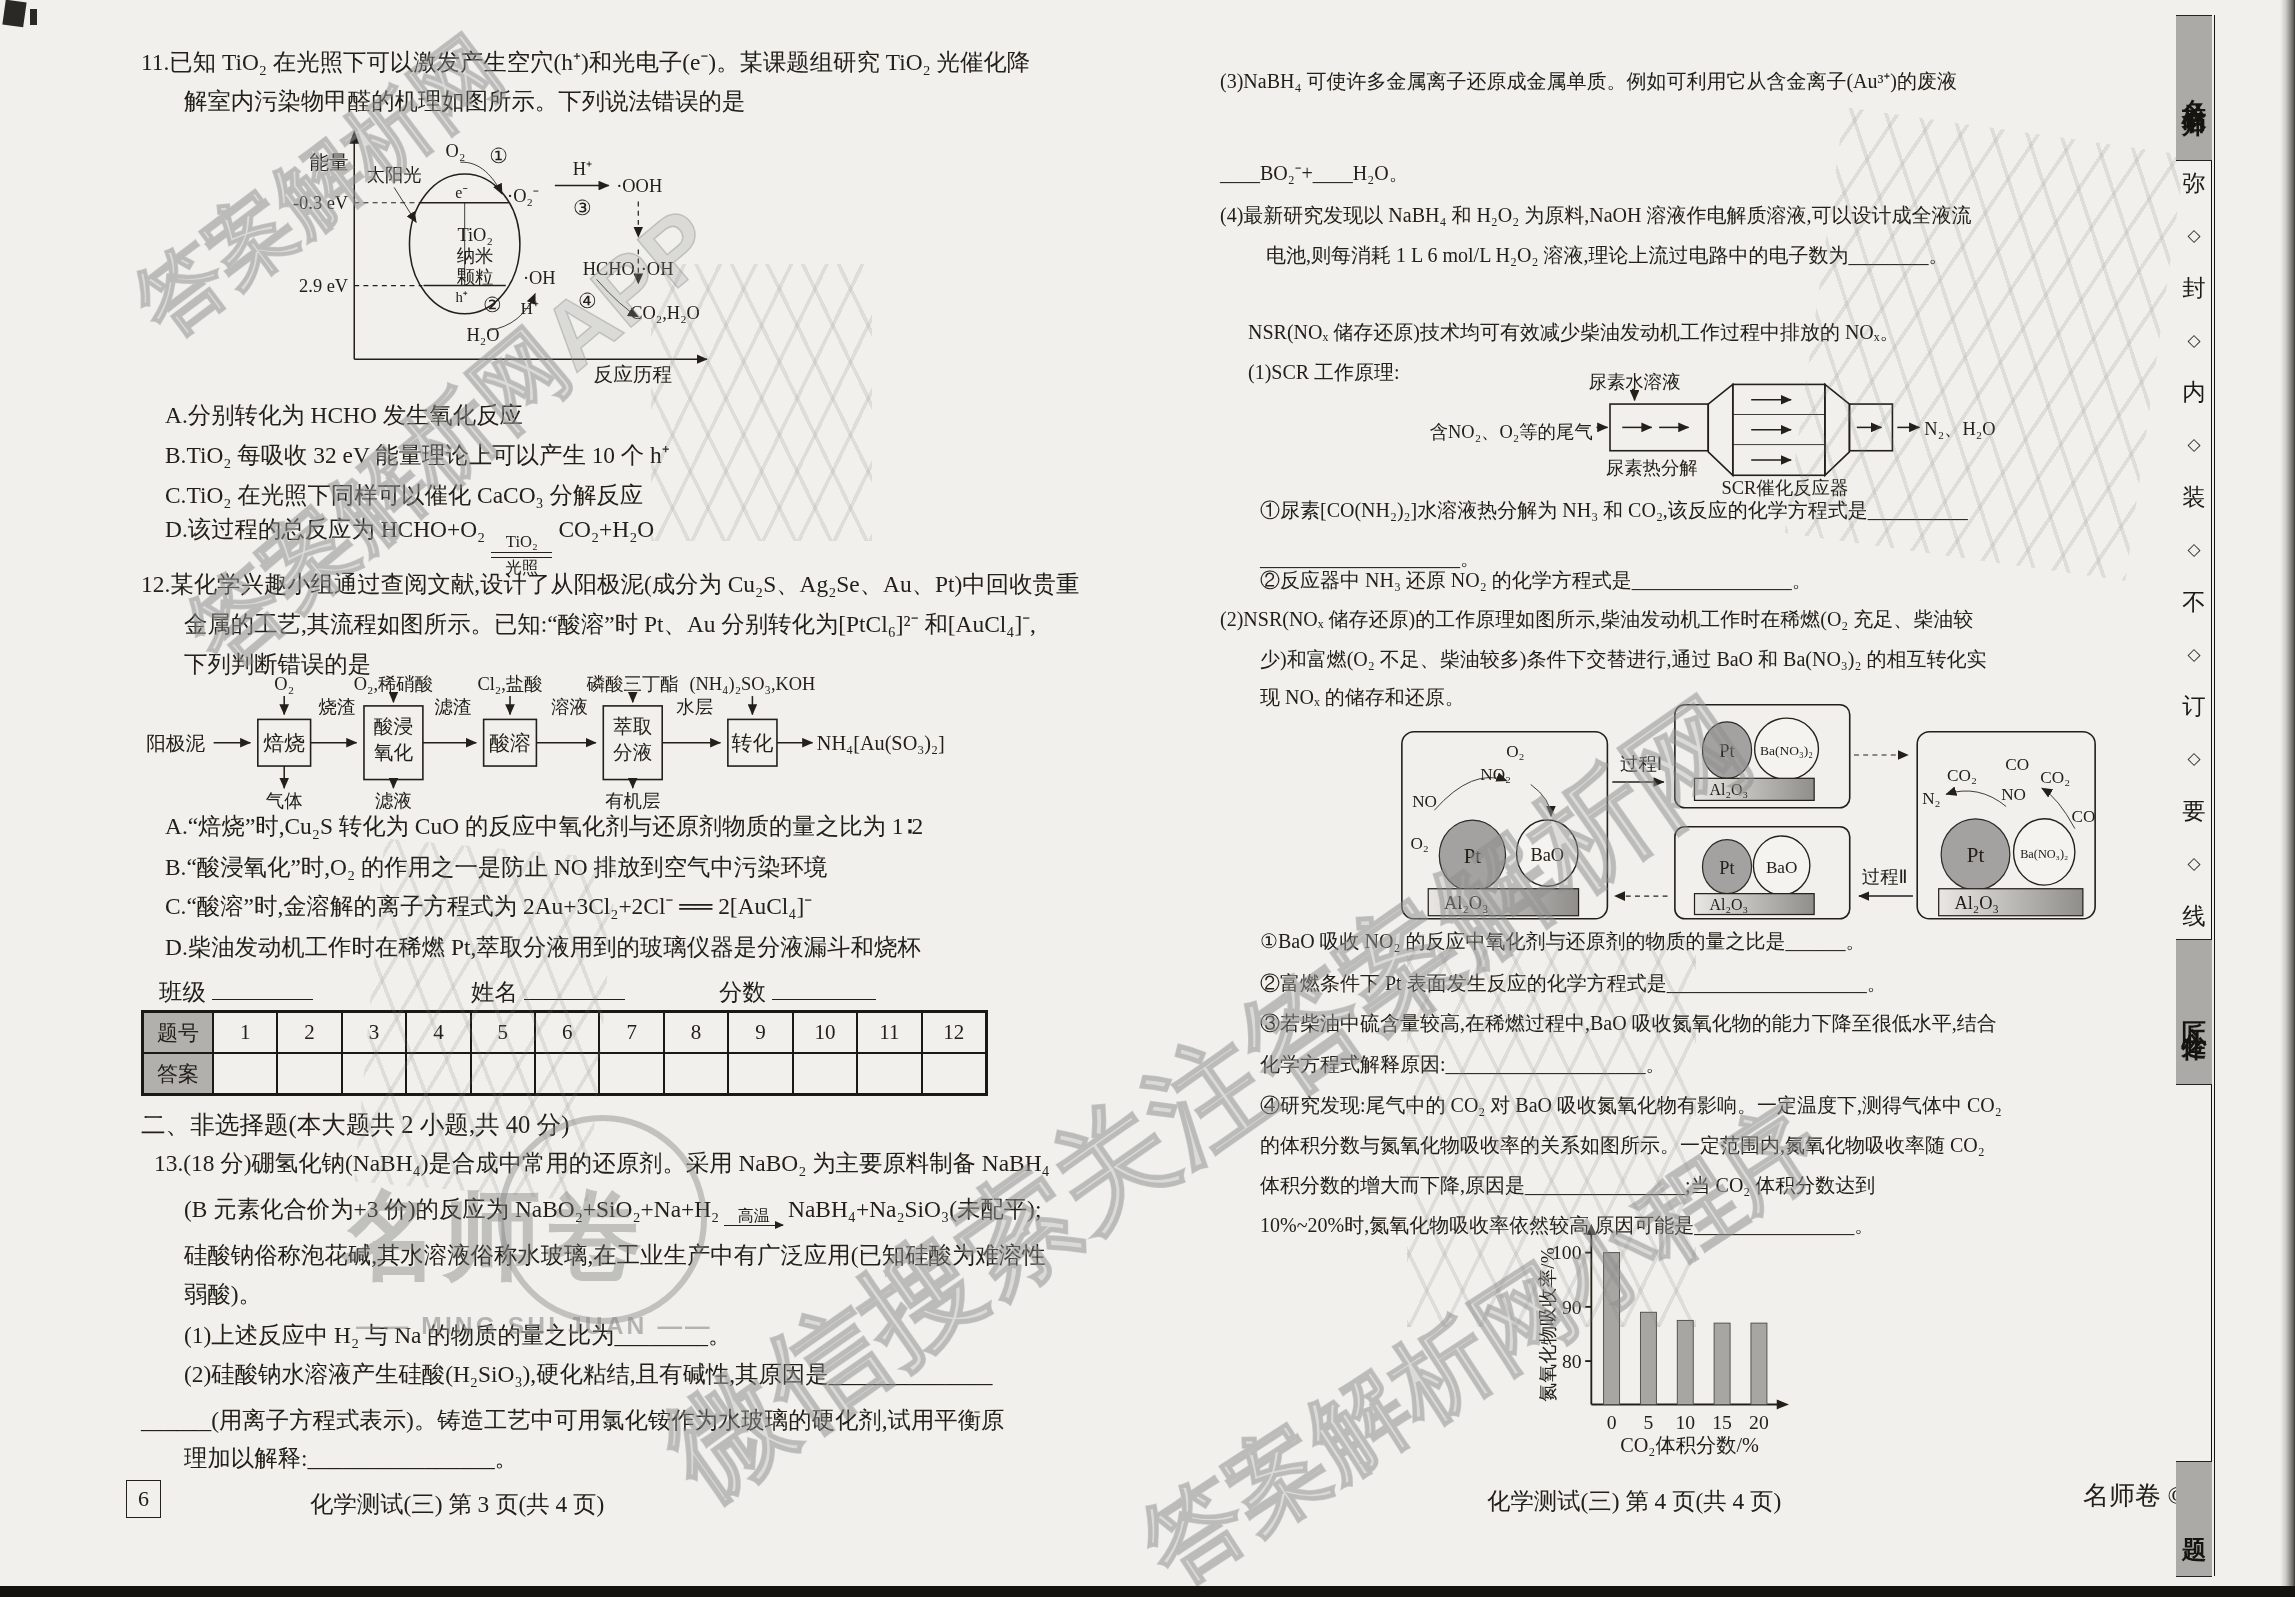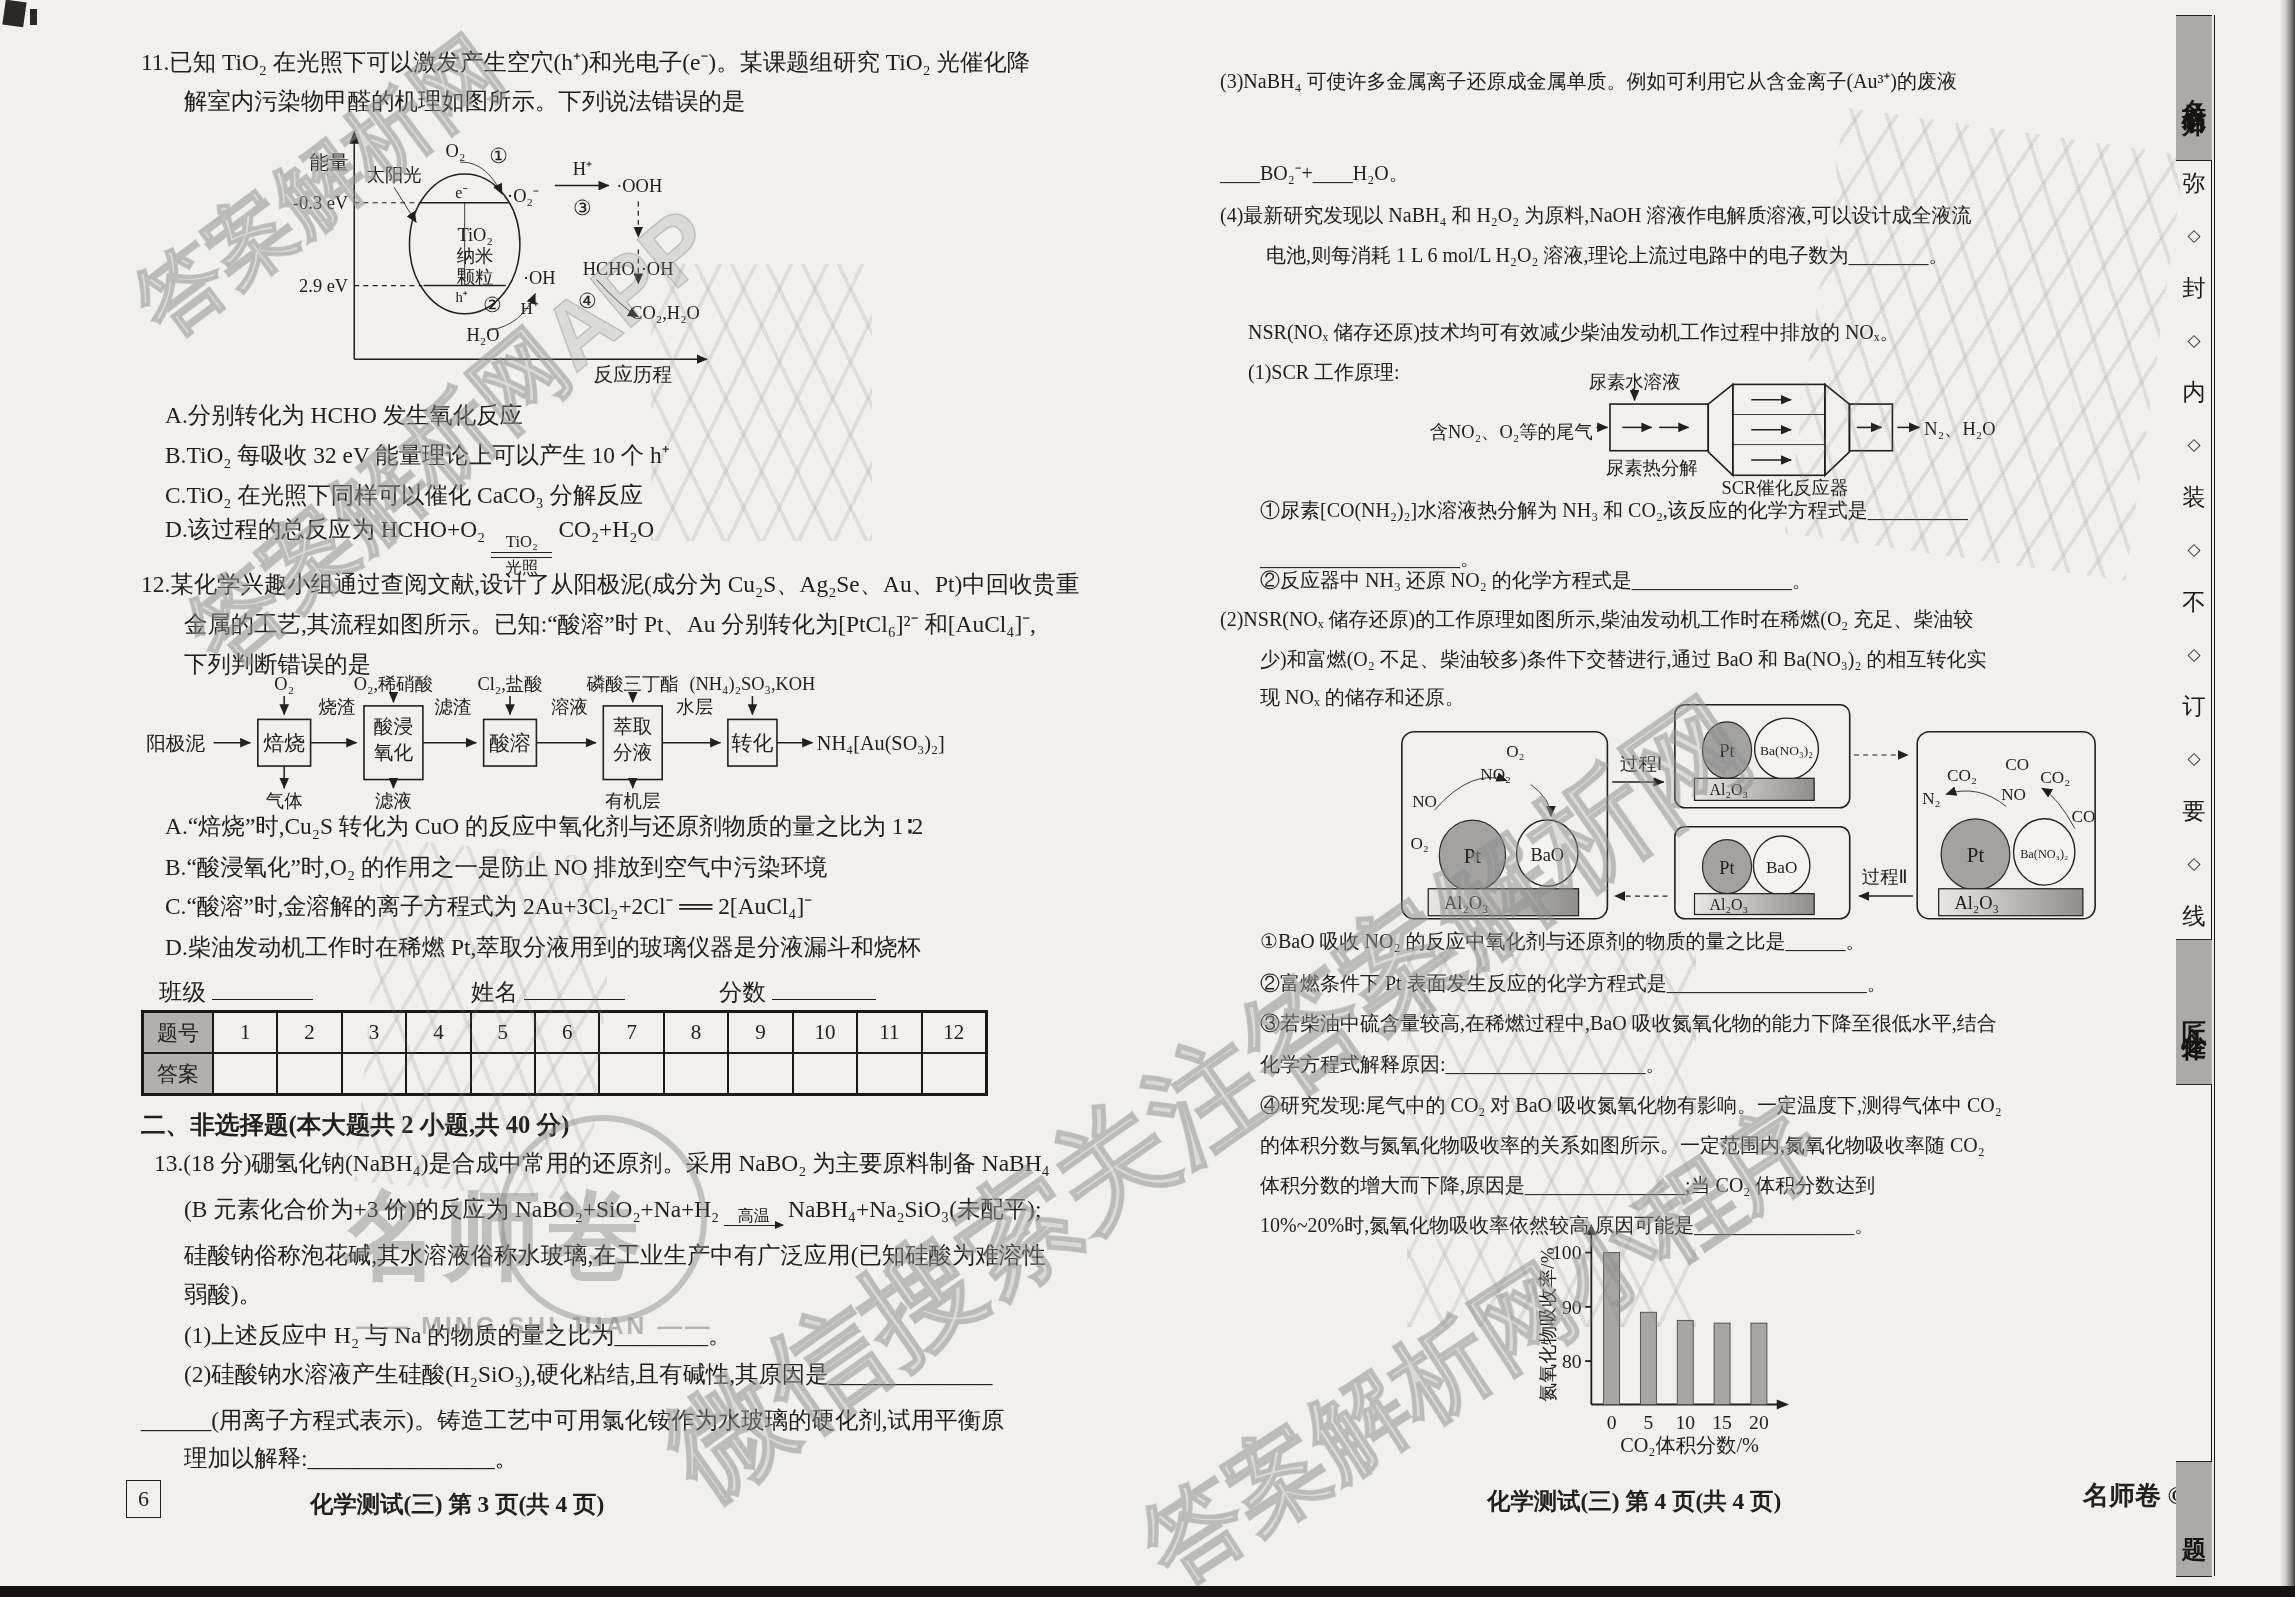--- a/index.html
+++ b/index.html
@@ -1,20 +1,20 @@
 <!DOCTYPE html>
 <html style="font-size:9.8px"><head>
 <meta charset="utf-8">
 <style>
   html,body{margin:0;padding:0;}
   #page{position:relative;width:2295px;height:1598px;background:#f1f0ec;overflow:hidden;
         font-family:"Liberation Serif",serif;color:#222018;}
   .ln{position:absolute;white-space:nowrap;font-size:23.4px;line-height:1.25;color:#222018;}
   .rn{font-size:20px;}
-  .bold{font-weight:700;}
+  .bold{font-weight:400;}
   .blank{display:inline-block;border-bottom:1.8px solid #222018;width:98px;height:18.4px;margin-left:6.1px;}
   
   .rxa{display:inline-flex;flex-direction:column;align-items:center;vertical-align:-3.7px;margin:0 4.9px;}
   .rxa .top{font-size:16px;line-height:1;margin-bottom:1.2px;}
   .rxa .bar{position:relative;width:59px;height:0;border-bottom:1.8px solid #222018;}
   .rxa .bar::after{content:"";position:absolute;right:-1.2px;top:-4.3px;width:0;height:0;
     border-left:9.8px solid #222018;border-top:4.3px solid transparent;border-bottom:4.3px solid transparent;}
   
   .frac{display:inline-flex;flex-direction:column;align-items:center;vertical-align:-9.8px;margin:0 6.1px;line-height:1;}
   .frac .ft,.frac .fb{font-size:16.6px;}

